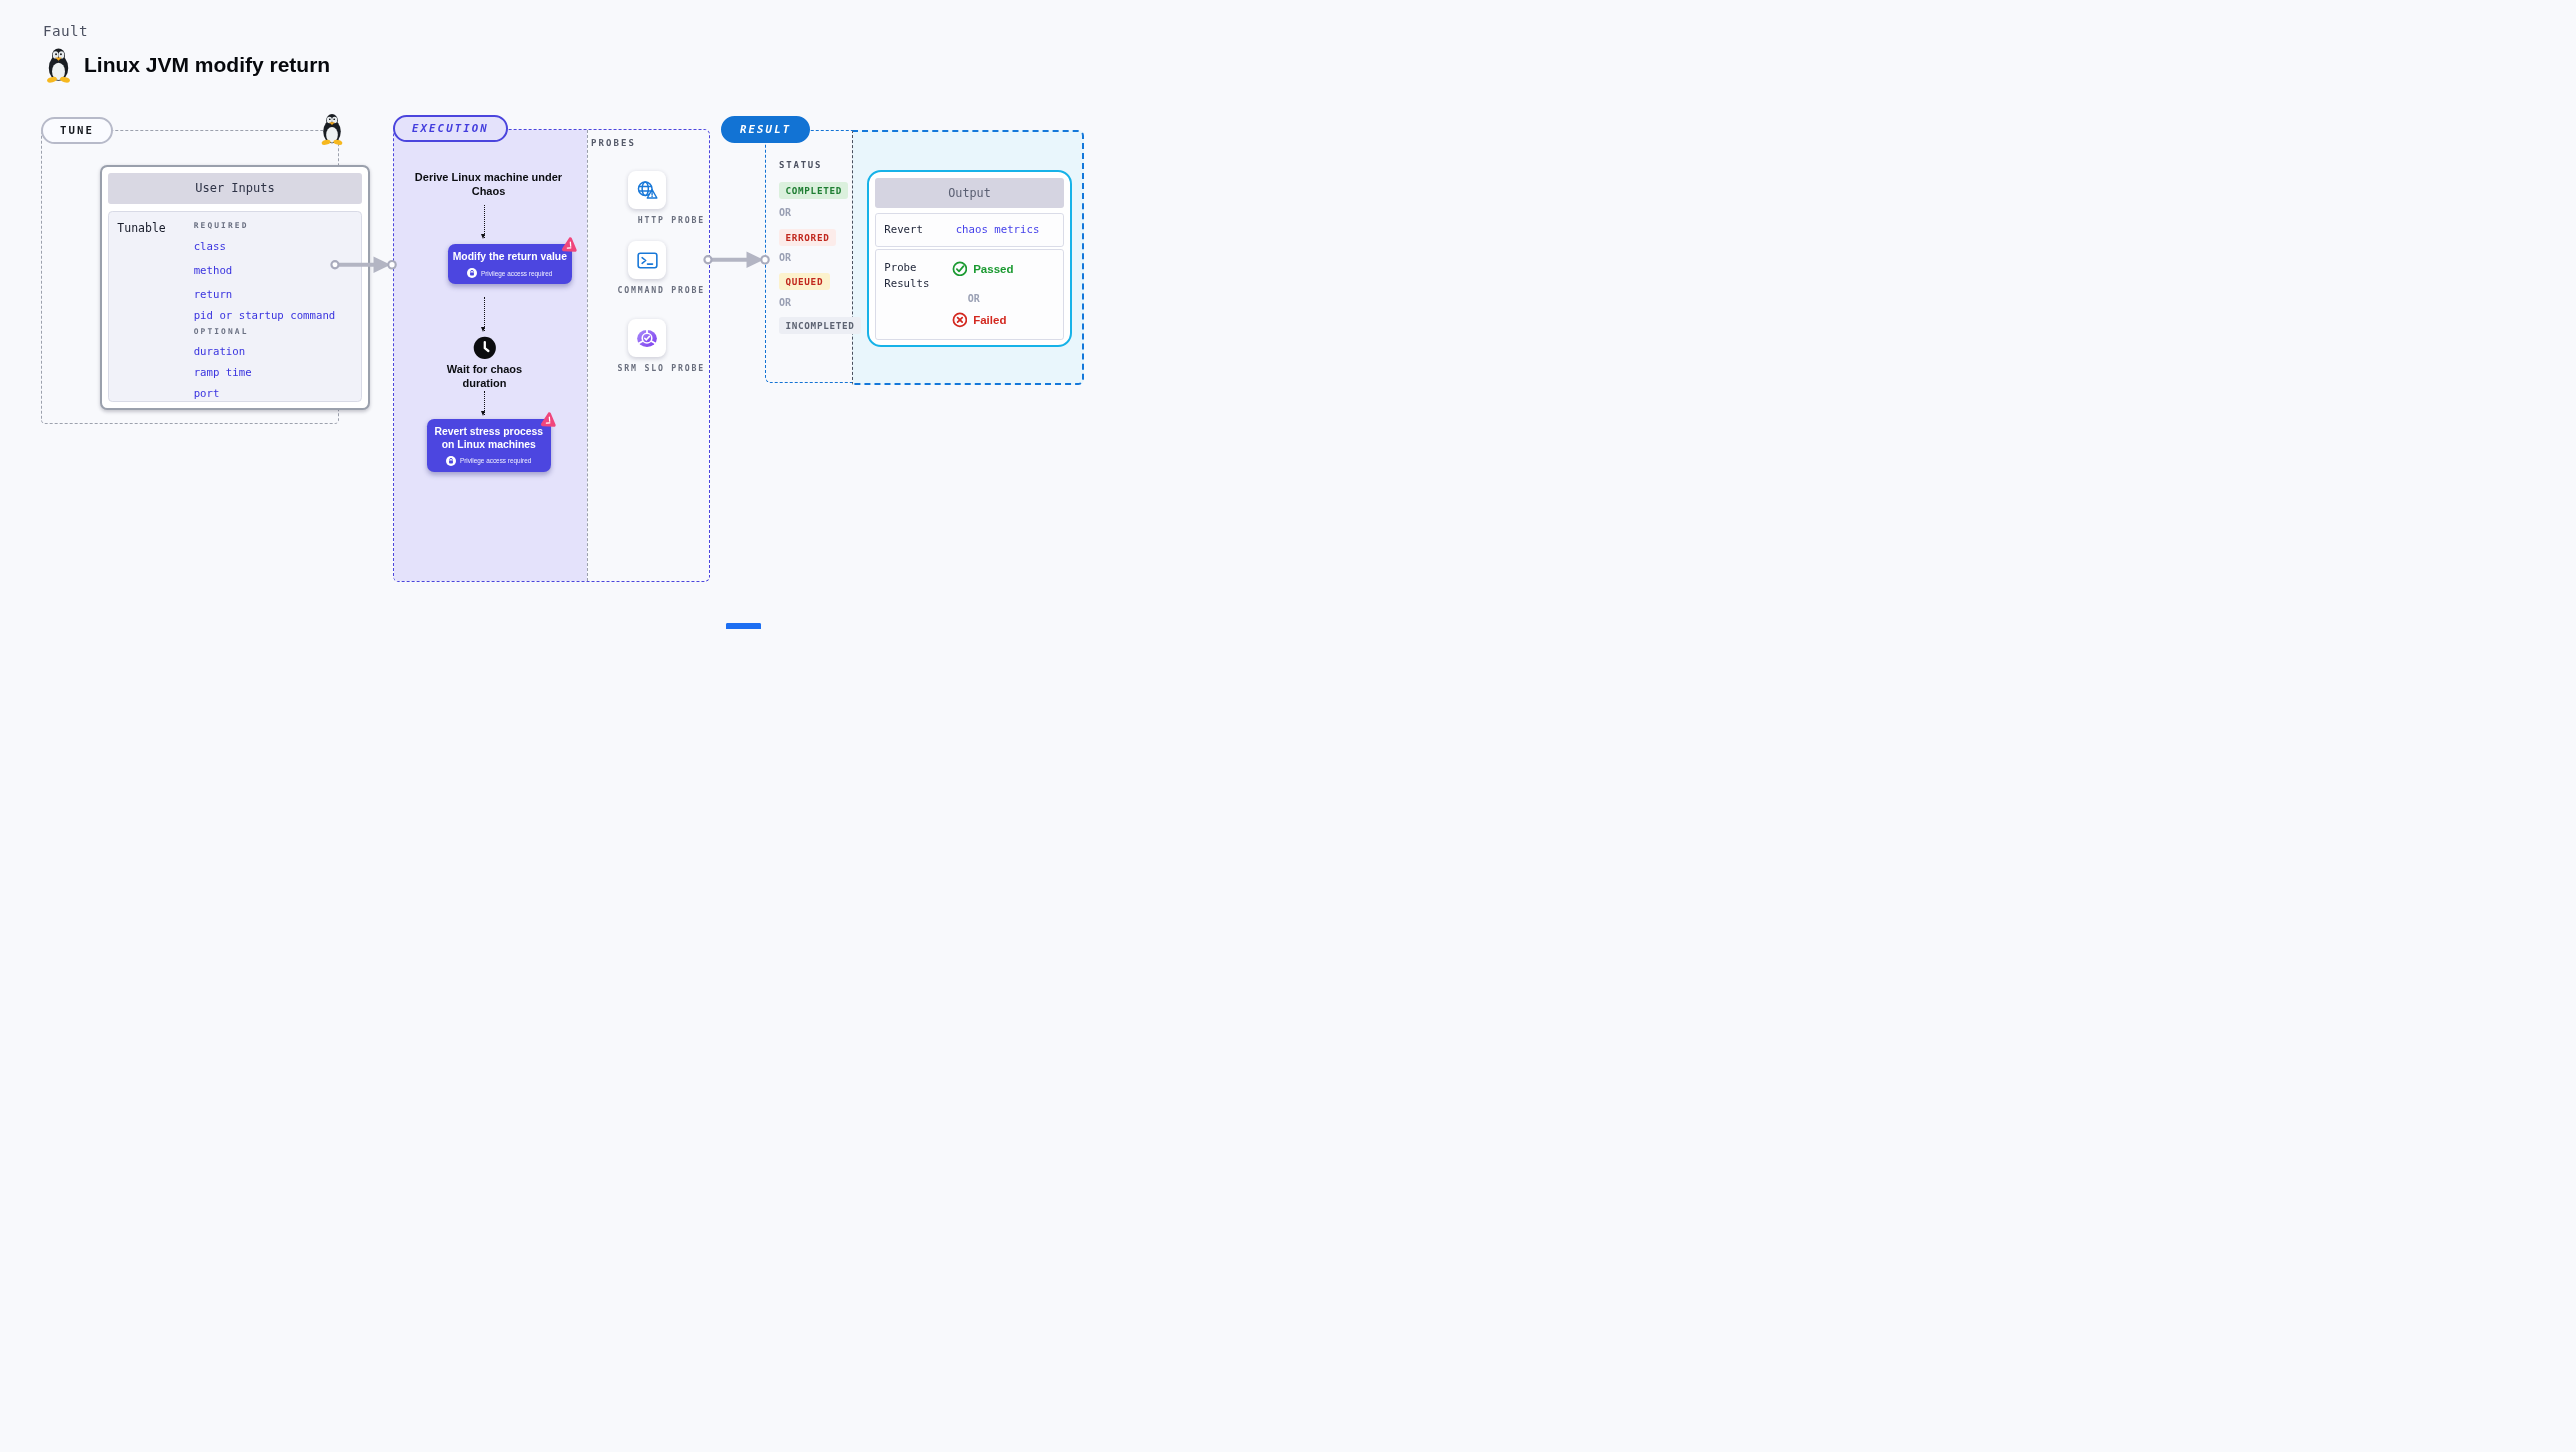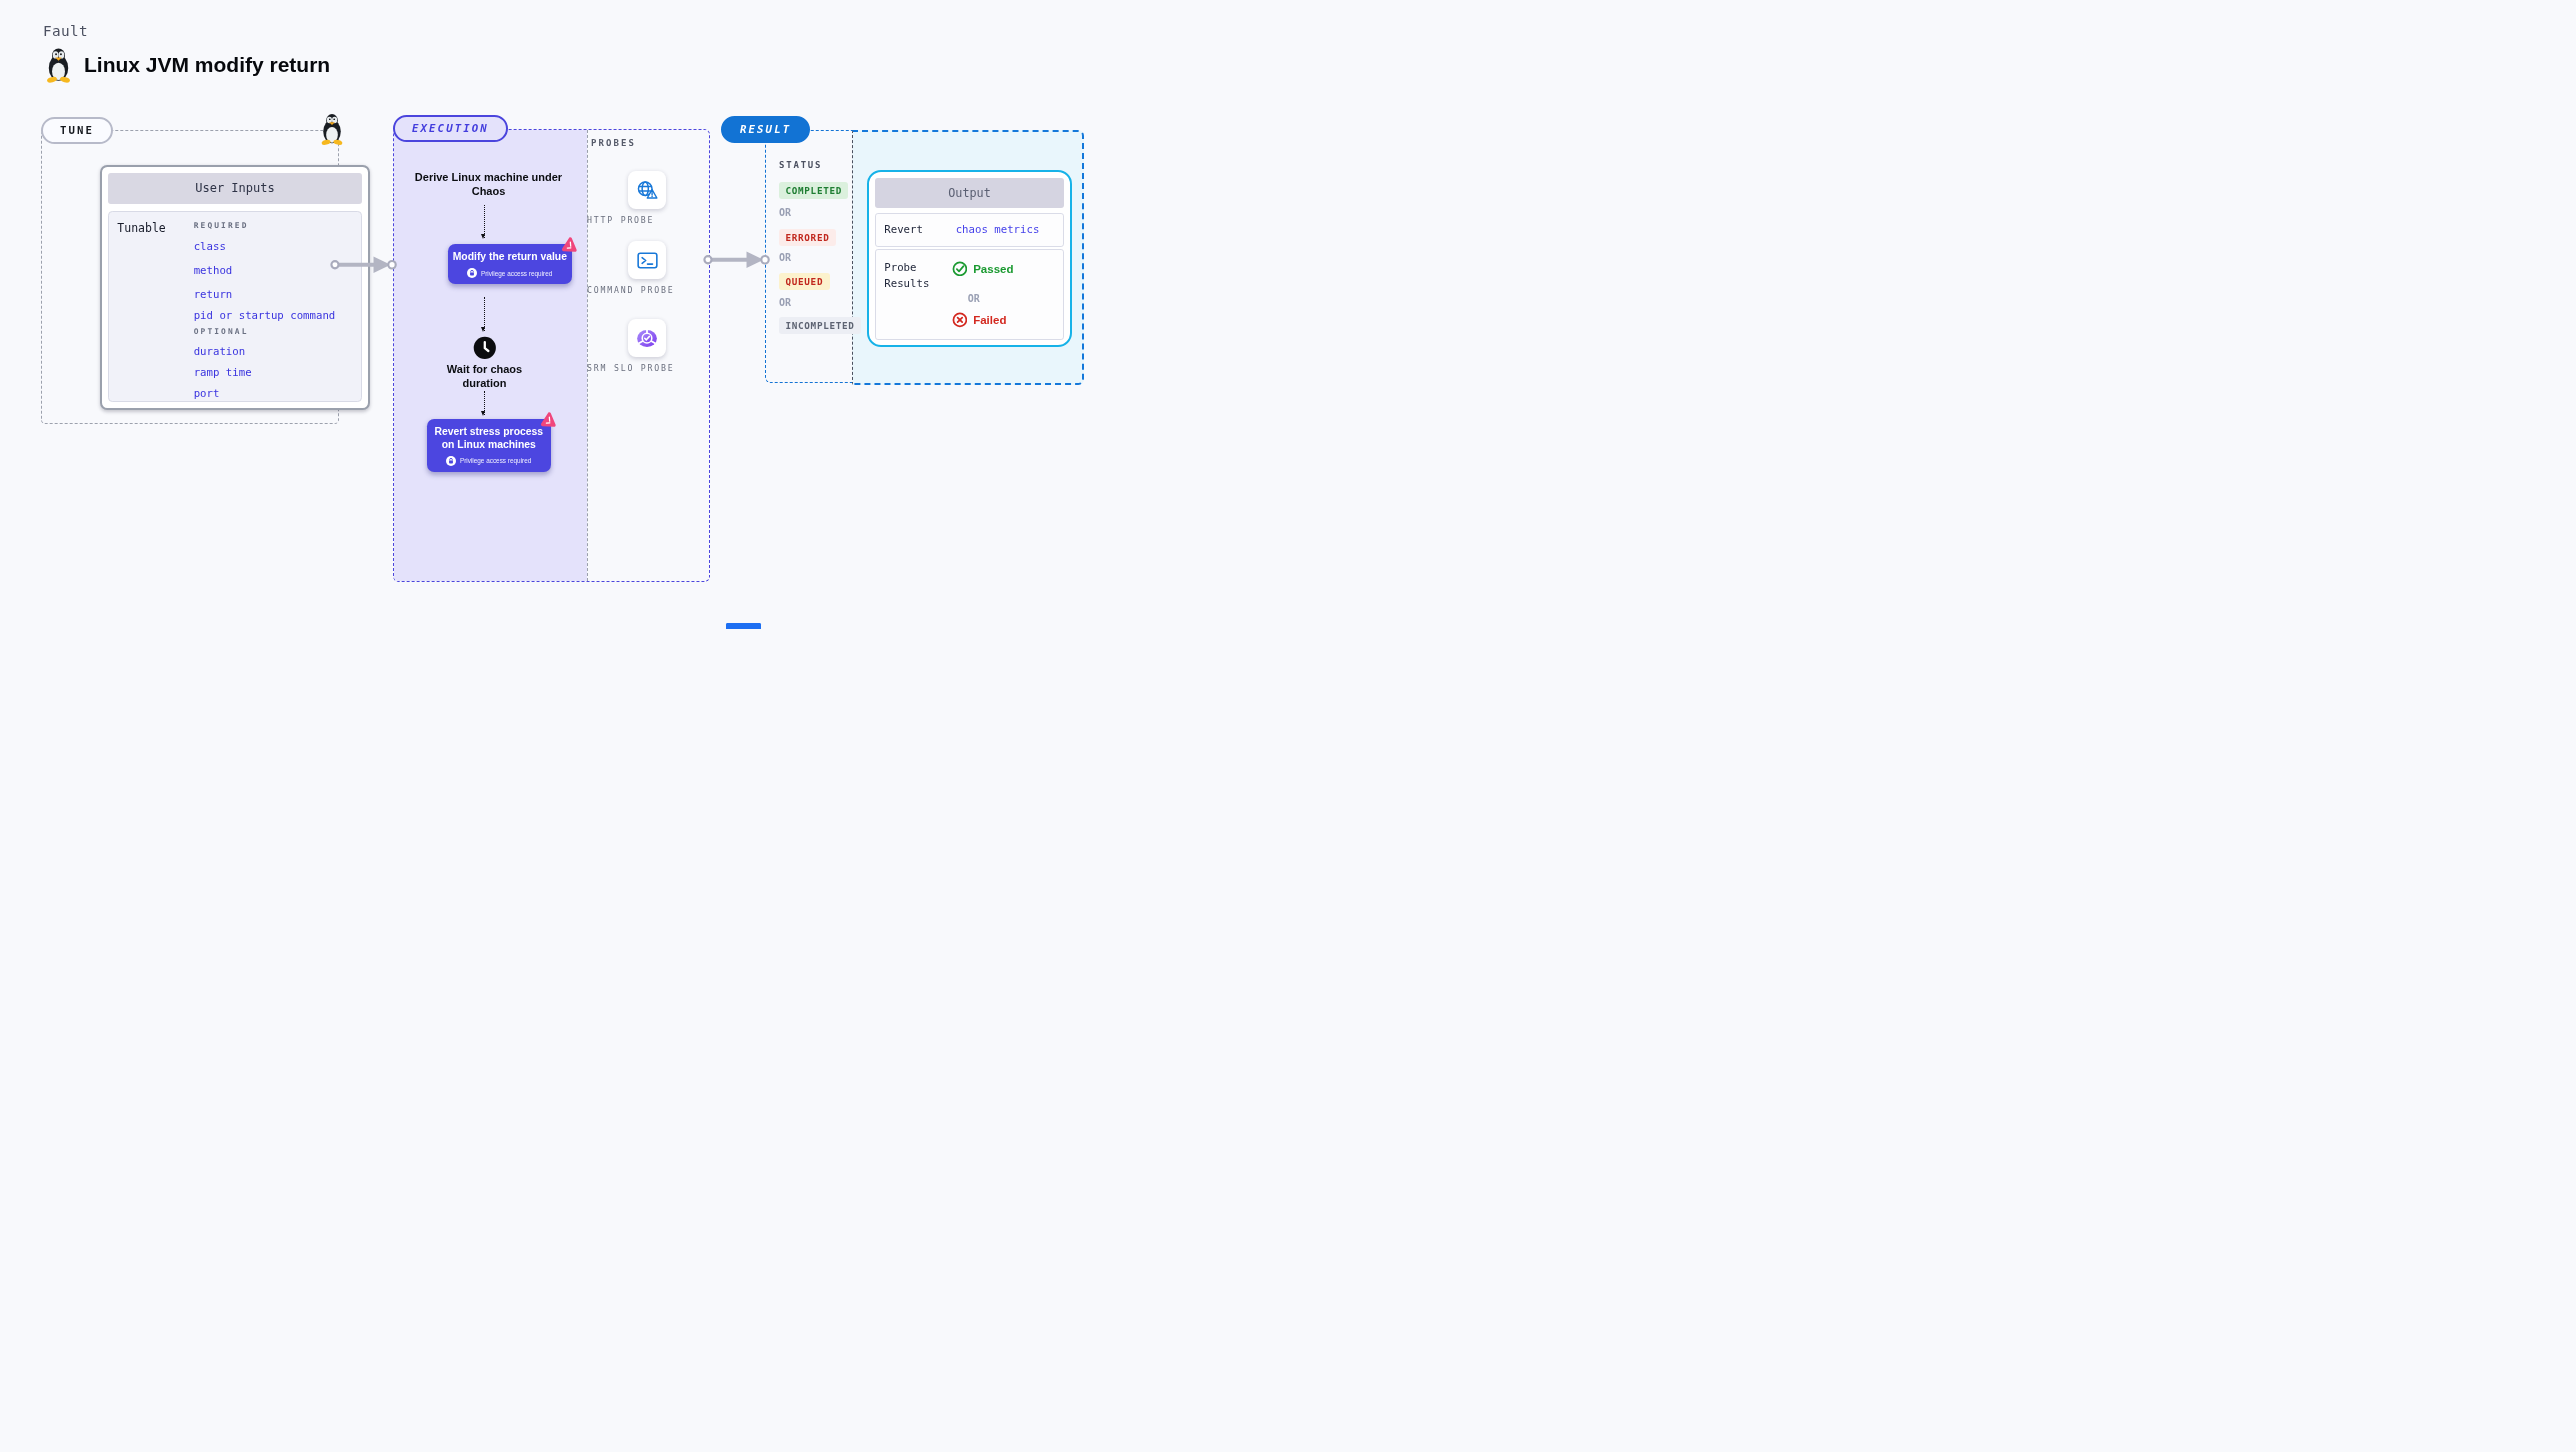--- a/index.html
+++ b/index.html
@@ -57,21 +57,21 @@
   .chaos-card .ct{font-weight:bold;font-size:10.4px;line-height:1.22;}
   .priv{display:flex;align-items:center;justify-content:center;gap:3.6px;margin-top:4.3px;}
   .priv span{font-size:6.4px;color:#f0f0fe;}
   .pink-logo{position:absolute;right:-7.2px;top:-7.9px;width:18px;height:18px;}
   .clock-icon{left:473px;top:336px;width:23.6px;height:23.6px;z-index:2;}
 
   
   .probes-label{left:591px;top:138px;font-size:9px;font-weight:bold;color:#565b6a;letter-spacing:2.1px;}
   .probe-card{position:absolute;left:628px;width:38px;height:38px;background:#fff;border-radius:7.9px;
               box-shadow:0 1.4px 4.3px rgba(30,30,60,.18);display:flex;align-items:center;justify-content:center;}
-  .probe-name{position:absolute;left:587px;width:118px;text-align:left;font-size:8.2px;font-weight:normal;
+  .probe-name{position:absolute;left:587px;width:118px;text-align:right;font-size:8.2px;font-weight:bold;
               color:#6a6f7e;letter-spacing:1.8px;line-height:1.6;}
 
   
   .status-box{left:765px;top:130px;width:87px;height:251px;border:1.4px dashed #1273d4;border-right:none;
               border-radius:5.7px 0 0 5.7px;}
   .cyan-box{left:852px;top:130px;width:229px;height:251px;background:#e9f6fc;border:2.1px dashed #1478da;
             border-left:1.4px dashed #4a4f5e;border-radius:0 5.7px 5.7px 0;}
   .status-label{left:779px;top:160px;font-size:9px;font-weight:bold;color:#4c5161;letter-spacing:1.8px;}
   .sbadge{position:absolute;left:779px;padding:2.9px 6.4px;border-radius:2.9px;font-weight:bold;font-size:9.3px;
           letter-spacing:0.7px;z-index:2;}

